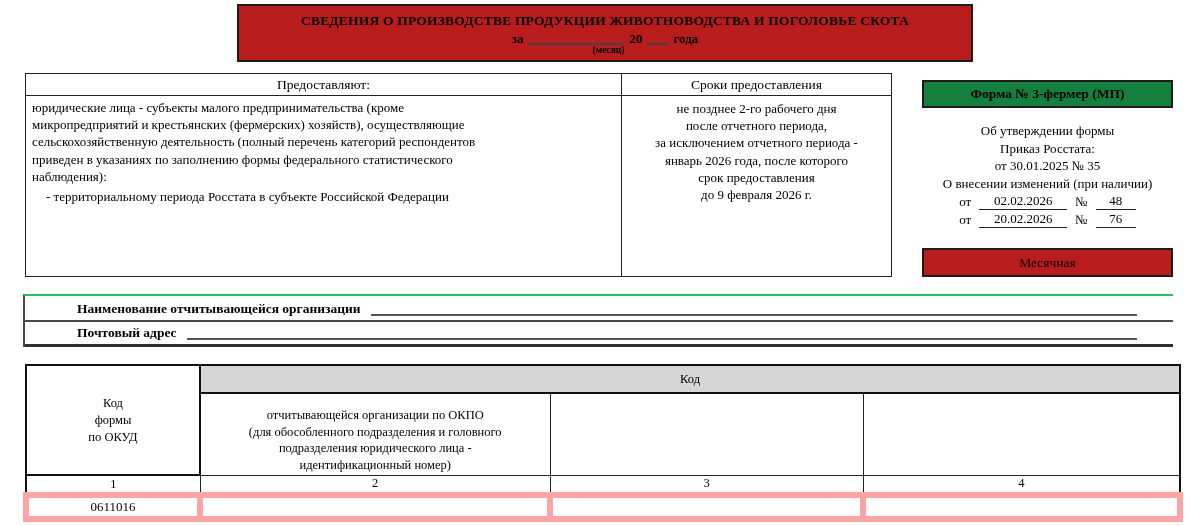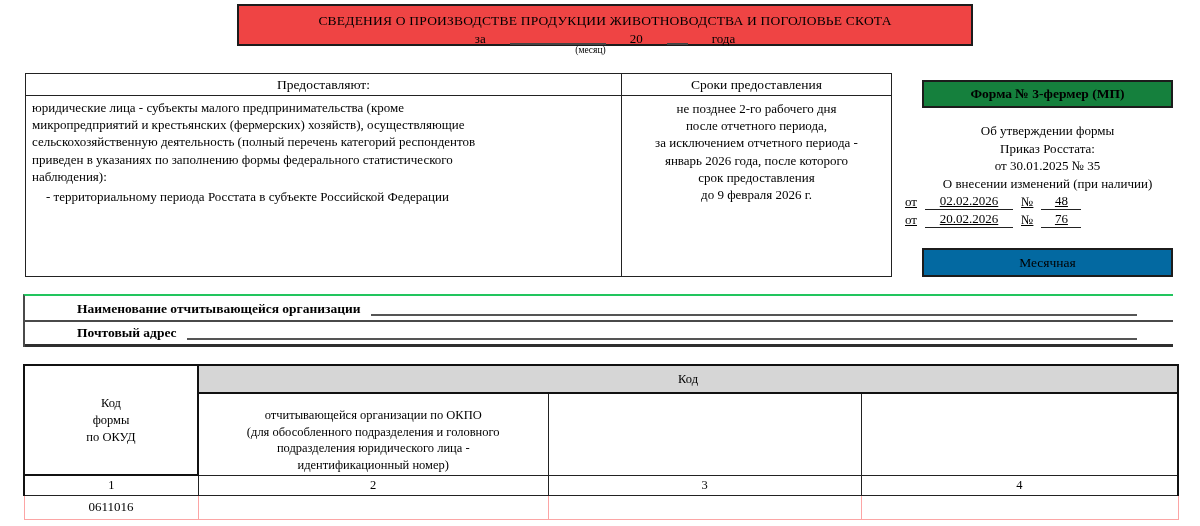--- a/index.html
+++ b/index.html
@@ -2,24 +2,24 @@
 <html><head>
 <meta charset="utf-8">
 <style>
   * { margin:0; padding:0; box-sizing:border-box; }
   html,body { background:#fff; }
   body { font-family:"Liberation Serif","DejaVu Serif",serif; color:#000; }
   .page { position:relative; width:1200px; height:526px; background:#fff; overflow:hidden; }
   .pre { white-space:pre-line; }
 
   
-  .title-box { position:absolute; left:237px; top:4px; width:736px; height:42px;
-    background:#ef4444; border:2px solid #1c1c1c; text-align:center; }
+  .title-box { position:absolute; left:237px; top:4px; width:736px; height:58px;
+    background:#b91c1c; border:2px solid #1c1c1c; text-align:center;font-weight:bold; }
   .title-main { padding-top:7px; font-size:13.5px; letter-spacing:0.2px; }
-  .period-line { margin-top:2px; display:flex; justify-content:center; align-items:flex-start; gap:24px; font-size:13px; }
+  .period-line { margin-top:2px; display:flex; justify-content:center; align-items:flex-start; gap:5px; font-size:13px; }
   .period-line .wd { line-height:15px; }
   .blank-wrap { display:inline-flex; flex-direction:column; align-items:flex-end; }
   .blank-long { width:96px; height:14px; border-bottom:2px solid #444; }
   .blank-short { width:21px; height:14px; border-bottom:2px solid #444; }
   .month-caption { font-size:9.5px; line-height:11px; }
 
   
   .prov-table { position:absolute; left:25px; top:73px; width:867px; height:204px;
     border:1px solid #222; display:grid; grid-template-columns:596px 1fr; grid-template-rows:22px 1fr; }
   .prov-table .hcell { font-size:13.5px; text-align:center; line-height:21px; border-bottom:1px solid #222; }
@@ -27,25 +27,25 @@
   .prov-body { font-size:13px; line-height:17.2px; padding:3px 6px 0 6px; }
   .prov-recipient { padding-left:20px; }
   .deadline-body { font-size:13px; line-height:17.2px; text-align:center; padding-top:4px; }
 
   
   .form-name-box { position:absolute; left:922px; top:80px; width:251px; height:28px;
     background:#15803d; border:2px solid #1c1c1c; font-weight:bold; font-size:13.5px;
     text-align:center; line-height:24px; }
   .order-block { position:absolute; left:905px; top:122px; width:285px; text-align:center;
     font-size:13px; line-height:17.5px; }
-  .amend-row { display:flex; justify-content:flex-start; align-items:flex-end; gap:8px; height:18px;text-decoration:underline; }
+  .amend-row { display:flex; justify-content:center; align-items:flex-end; gap:8px; height:18px; }
   .amend-date { display:inline-block; width:88px; border-bottom:1.5px solid #222; text-align:center; }
   .amend-num { display:inline-block; width:40px; border-bottom:1.5px solid #222; text-align:center; }
   .periodicity-box { position:absolute; left:922px; top:248px; width:251px; height:29px;
-    background:#0369a1; border:2px solid #1c1c1c; font-size:13.5px; text-align:center; line-height:25px; }
+    background:#b91c1c; border:2px solid #1c1c1c; font-size:13.5px; text-align:center; line-height:25px; }
 
   
   .org-section { position:absolute; left:23px; top:294px; width:1150px;
     border-top:2px solid #22c55e; border-left:2px solid #4a4a4a; }
   .org-row { display:flex; align-items:flex-end; height:26px; border-bottom:2px solid #4a4a4a; }
   .org-row.last { height:25px; border-bottom:3px solid #2f2f2f; }
   .org-label { font-weight:bold; font-size:13.5px; margin-left:52px; line-height:22px; white-space:nowrap; }
   .fill-line { flex:1; border-bottom:2px solid #555; margin:0 36px 4px 10px; height:14px; }
 
   
@@ -54,21 +54,21 @@
   table.codes td { font-size:12.5px; text-align:center; vertical-align:middle; }
   td.okud-head { border:2px solid #111; font-size:13px; line-height:17px; }
   td.kod-head { background:#d6d6d6; border:2px solid #111; height:28px; font-size:13.5px; }
   td.okpo-head { border:1px solid #222; border-left:2px solid #111; height:82px;
     font-size:12.5px; line-height:16.5px; vertical-align:top; padding-top:12px; }
   td.hdr-empty { border:1px solid #222; }
   td.hdr-empty.lastc { border-right:2px solid #111; }
   tr.nums td { border:1px solid #222; height:20px; font-size:12.5px; }
   tr.nums td:first-child { border-left:2px solid #111; }
   tr.nums td:last-child { border-right:2px solid #111; }
-  tr.dataline td { border:1px solid #fca5a5; height:24px; font-size:13px;margin-left:20px; }
+  tr.dataline td { border:6px solid #fca5a5; height:24px; font-size:13px;margin-left:20px; }
 </style>
 </head>
 <body>
 
 <div class="page">
 
   <div class="title-box">
     <div class="title-main">СВЕДЕНИЯ О ПРОИЗВОДСТВЕ ПРОДУКЦИИ ЖИВОТНОВОДСТВА И ПОГОЛОВЬЕ СКОТА</div>
     <div class="period-line">
       <span class="wd">за</span>

